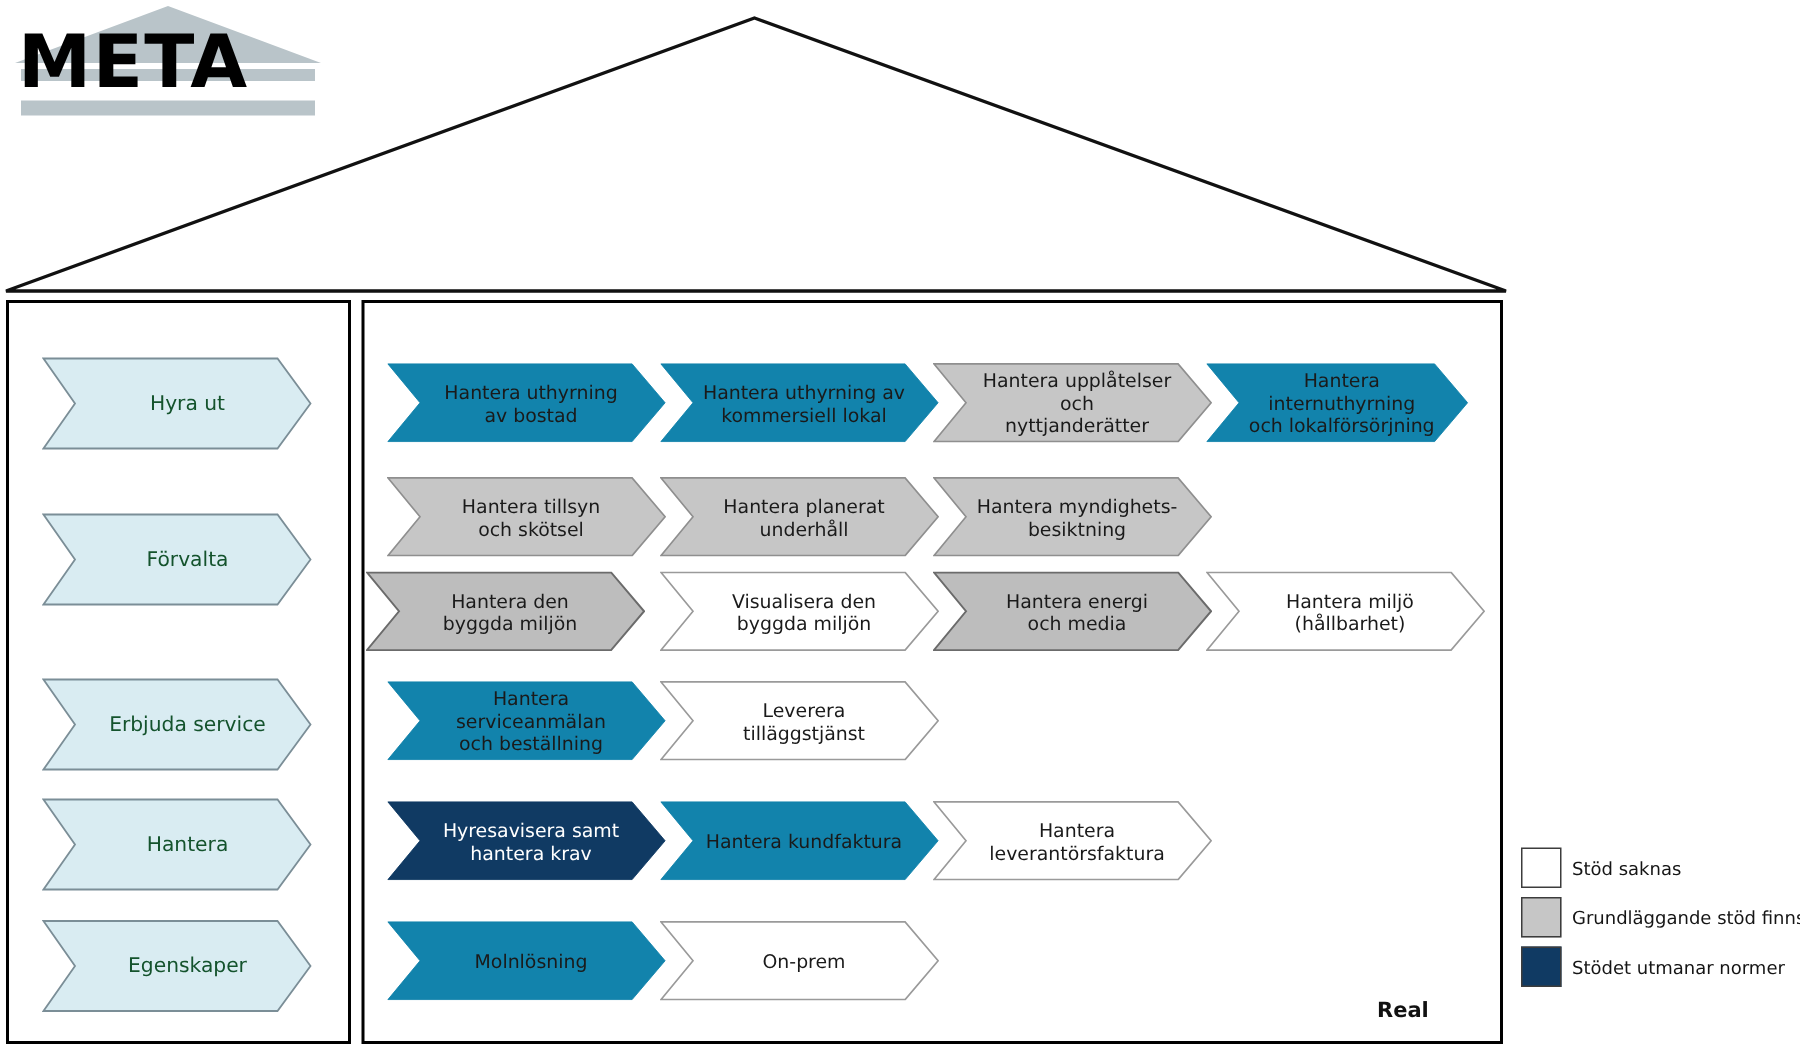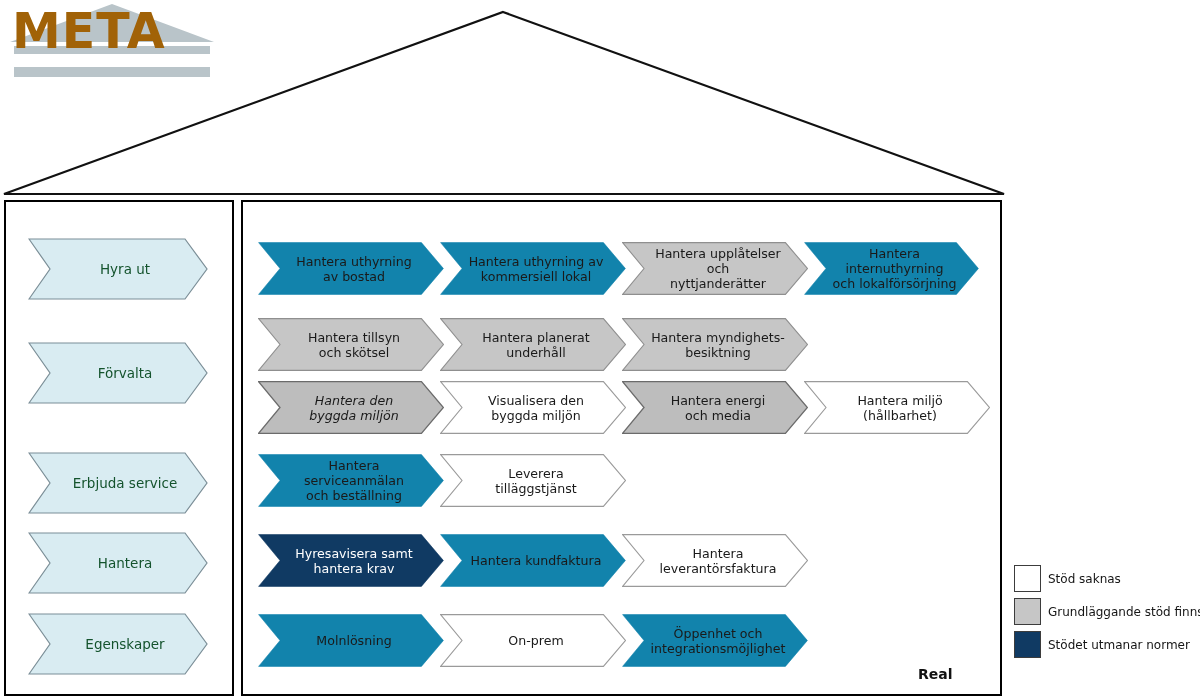--- a/index.html
+++ b/index.html
@@ -5,23 +5,23 @@
   html,body{margin:0;padding:0;background:#ffffff;}
   body{width:1200px;height:699px;position:relative;overflow:hidden;
        font-family:"DejaVu Sans","Liberation Sans",sans-serif;
        color:#1a1a1a;-webkit-font-smoothing:antialiased;}
 
   
   #logo{position:absolute;left:6px;top:2px;width:212px;height:76px;}
   #logo .roof{position:absolute;left:0;top:0;width:212px;height:44px;}
   #logo .bar-top{position:absolute;left:8px;top:44px;width:196px;height:8px;background:#b9c4c9;}
   #logo .bar-bot{position:absolute;left:8px;top:65px;width:196px;height:10px;background:#b9c4c9;}
-  #logo .word{position:absolute;left:6px;top:2px;width:200px;height:56px;
+  #logo .word{position:absolute;left:6px;top:12px;width:200px;height:56px;
               font-family:"DejaVu Sans","Liberation Sans",sans-serif;
-              font-size:49px;font-weight:700;letter-spacing:1px;color:#a16207;line-height:56px;}
+              font-size:49px;font-weight:700;letter-spacing:1px;color:#000000;line-height:56px;}
 
   
   #roof-triangle{position:absolute;left:0px;top:8px;width:1008px;height:190px;}
 
   
   .panel{position:absolute;border:2px solid #000;background:#fff;box-sizing:border-box;}
   #left-panel{left:4px;top:200px;width:230px;height:496px;}
   #main-panel{left:241px;top:200px;width:761px;height:496px;}
 
   
@@ -173,21 +173,21 @@
     <div class="chev" title="Hantera myndighetsbesiktning" style="left: 622px; width: 186px;">
       <svg width="186" height="53" viewBox="0 0 186 53">
         <polygon points="0.6,0.6 163.4,0.6 185.4,26.5 163.4,52.4 0.6,52.4 22,26.5" fill="#c6c6c6" stroke="#8f8f8f" stroke-width="1.1" stroke-linejoin="miter"></polygon>
       </svg>
       <div class="lbl">
         <span>Hantera myndighets-<br>besiktning</span>
       </div>
     </div>
   </div>
 <div class="prow" style="top: 381px; left: 0px; width: 1200px;">
-    <div class="chev" title="Hantera den byggda miljön" style="left: 258px; width: 186px; font-style: italic;">
+    <div class="chev" title="Hantera den byggda miljön" style="left: 244px; width: 186px;">
       <svg width="186" height="53" viewBox="0 0 186 53">
         <polygon points="0.6,0.6 163.4,0.6 185.4,26.5 163.4,52.4 0.6,52.4 22,26.5" fill="#bdbdbd" stroke="#6b6b6b" stroke-width="1.3" stroke-linejoin="miter"></polygon>
       </svg>
       <div class="lbl">
         <span>Hantera den<br>byggda miljön</span>
       </div>
     </div>
     <div class="chev" title="Visualisera den byggda miljön" style="left: 440px; width: 186px;">
       <svg width="186" height="53" viewBox="0 0 186 53">
         <polygon points="0.6,0.6 163.4,0.6 185.4,26.5 163.4,52.4 0.6,52.4 22,26.5" fill="#ffffff" stroke="#9a9a9a" stroke-width="1.1" stroke-linejoin="miter"></polygon>
@@ -261,21 +261,13 @@
         <polygon points="0.6,0.6 163.4,0.6 185.4,26.5 163.4,52.4 0.6,52.4 22,26.5" fill="#1283ac" stroke="#1283ac" stroke-width="0.6" stroke-linejoin="miter"></polygon>
       </svg>
       <div class="lbl">Molnlösning</div>
     </div>
     <div class="chev" title="On-prem" style="left: 440px; width: 186px;">
       <svg width="186" height="53" viewBox="0 0 186 53">
         <polygon points="0.6,0.6 163.4,0.6 185.4,26.5 163.4,52.4 0.6,52.4 22,26.5" fill="#ffffff" stroke="#9a9a9a" stroke-width="1.1" stroke-linejoin="miter"></polygon>
       </svg>
       <div class="lbl">On-prem</div>
     </div>
-    <div class="chev" title="Öppenhet och integrationsmöjlighet" style="left: 622px; width: 186px;">
-      <svg width="186" height="53" viewBox="0 0 186 53">
-        <polygon points="0.6,0.6 163.4,0.6 185.4,26.5 163.4,52.4 0.6,52.4 22,26.5" fill="#1283ac" stroke="#1283ac" stroke-width="0.6" stroke-linejoin="miter"></polygon>
-      </svg>
-      <div class="lbl">
-        <span>Öppenhet och<br>integrationsmöjlighet</span>
-      </div>
-    </div>
   </div>
 
 </body></html>

